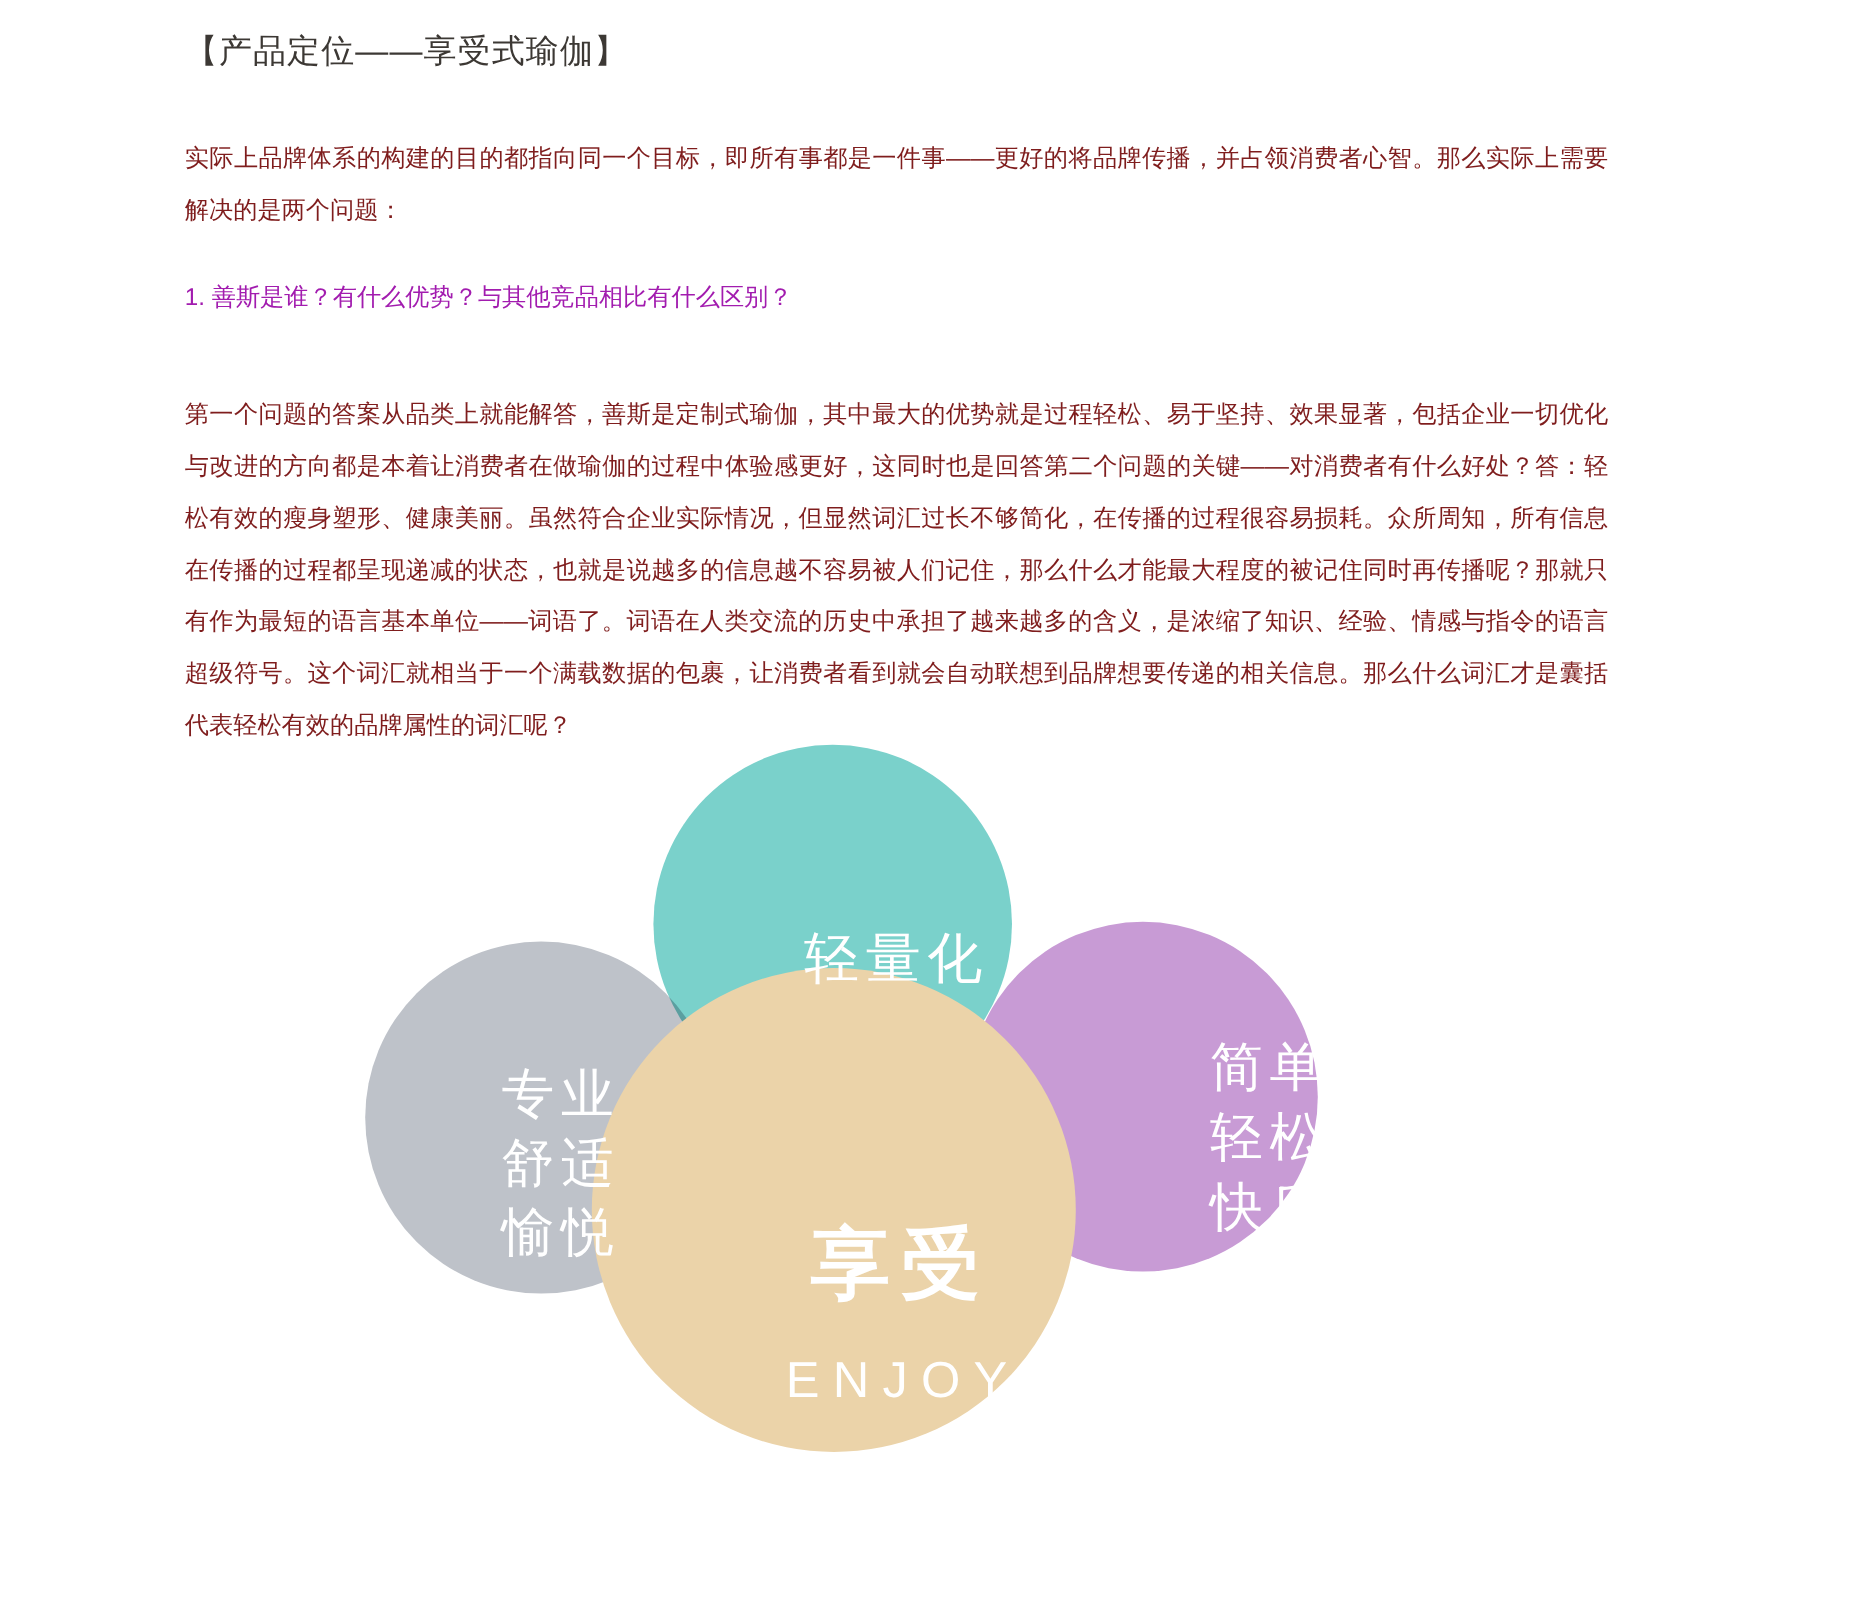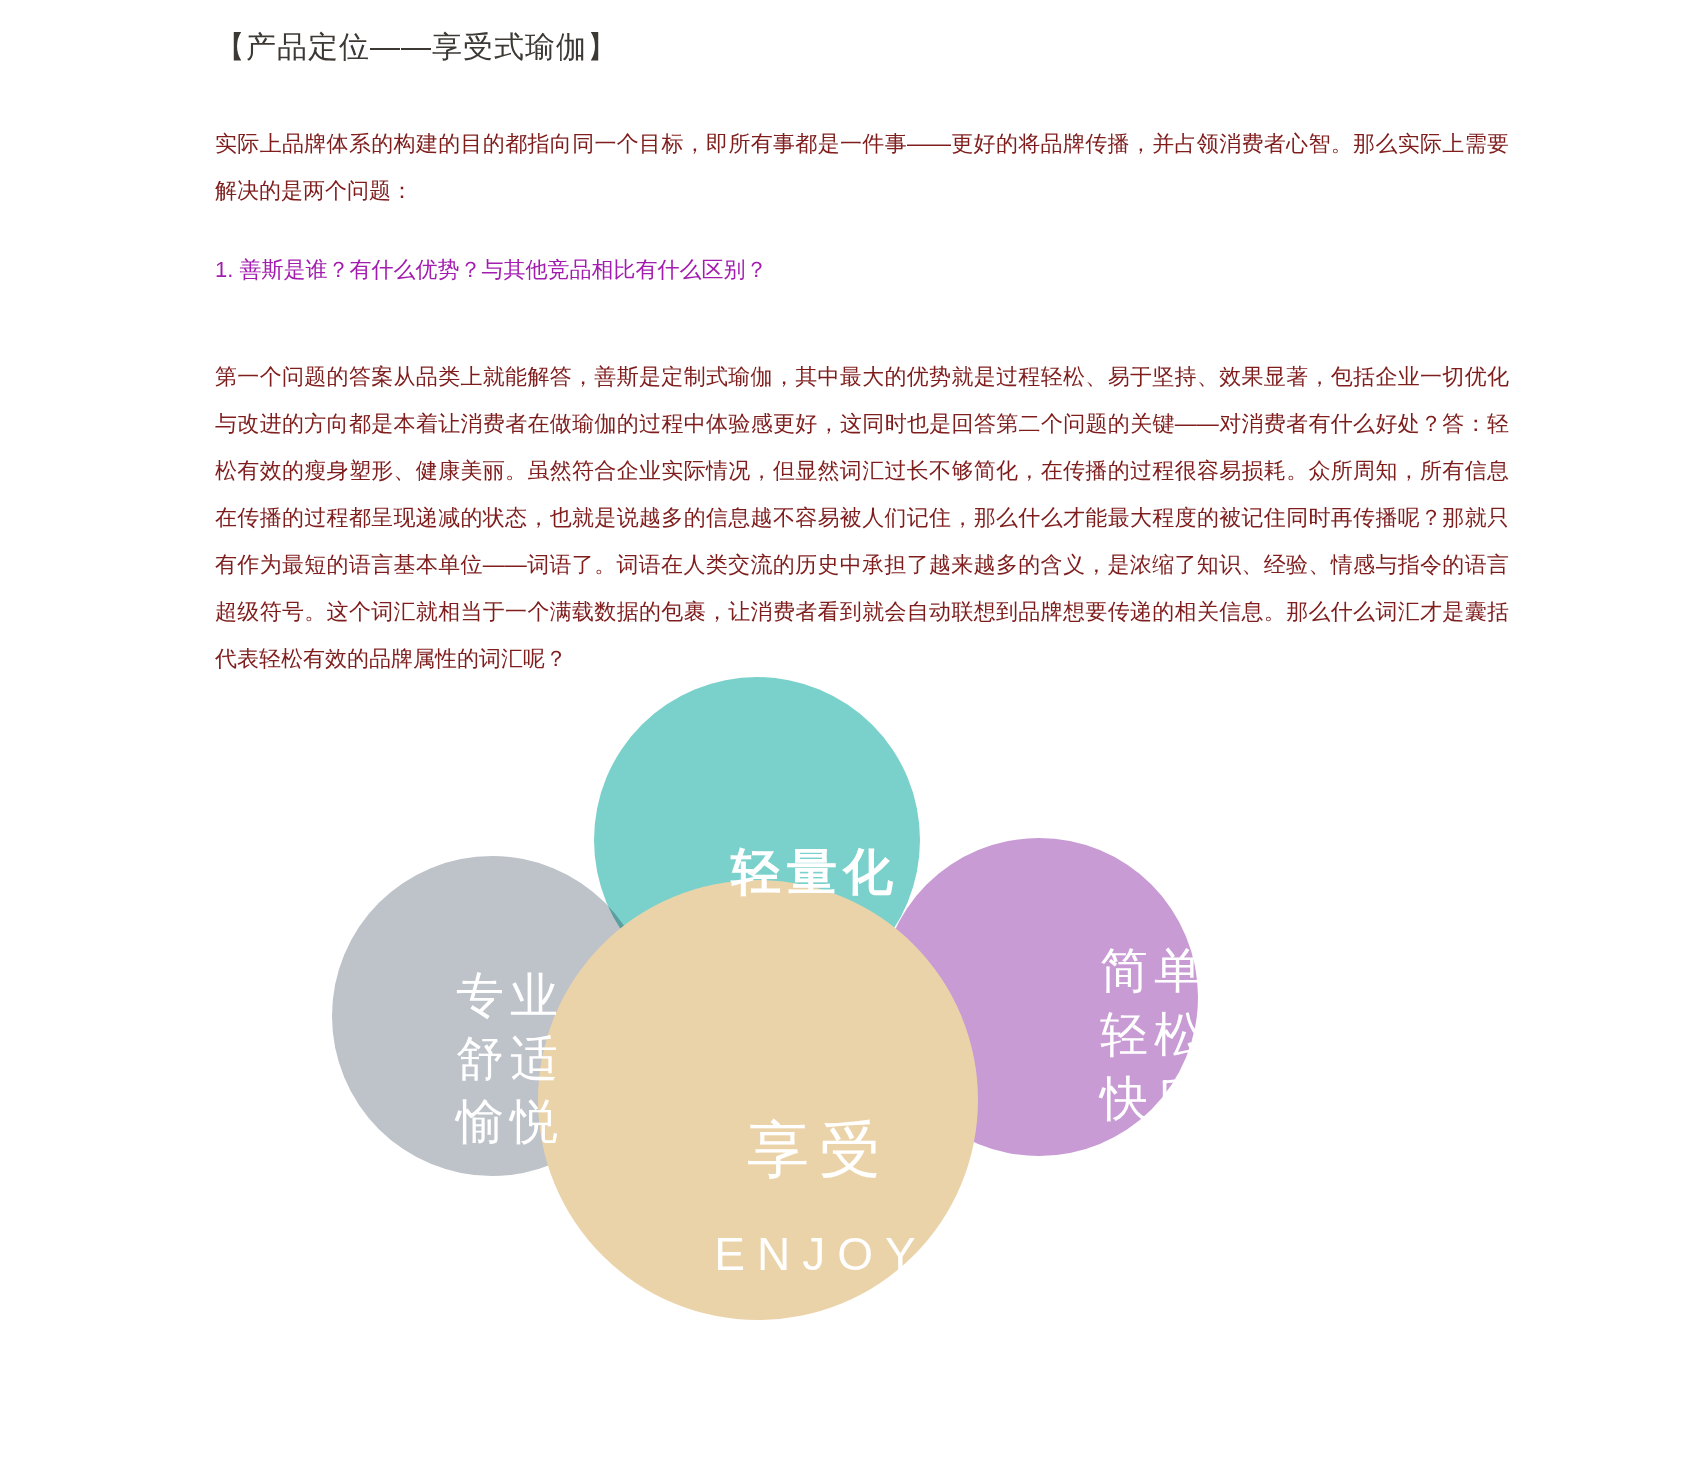--- a/index.html
+++ b/index.html
@@ -13,21 +13,20 @@
     height: 1468px;
     overflow: hidden;
     font-family: "Liberation Sans", "DejaVu Sans", sans-serif;
     color: #4c4845;
   }
   .content {
     position: absolute;
     left: 168px;
     top: 26px;
     width: 1294px;
-    margin-left: 47px;
   }
   .doc-title {
     font-size: 30px;
     font-weight: 500;
     color: #3c3834;
     letter-spacing: 1px;
     line-height: 42px;
   }
   .para {
     font-size: 22px;
@@ -65,26 +64,26 @@
 
   .circle-label {
     position: absolute;
     transform: translate(-50%, -50%);
     text-align: center;
     color: #ffffff;
     font-weight: 200;
     white-space: nowrap;
     z-index: 5;
   }
-  .label-teal   { left: 815px;  top: 872px;  font-size: 50px; line-height: 61px; letter-spacing: 6px; font-weight: bold; }
+  .label-teal   { left: 815px;  top: 872px;  font-size: 50px; line-height: 61px; letter-spacing: 6px; }
   .label-gray   { left: 510px;  top: 1058px; font-size: 48px; line-height: 63px; letter-spacing: 6px; }
   .label-purple { left: 1154px; top: 1035px; font-size: 48px; line-height: 64px; letter-spacing: 6px; }
   .label-enjoy-cn {
     left: 819px; top: 1150px;
-    font-size: 62px; line-height: 100px; letter-spacing: 10px;
+    font-size: 72px; line-height: 100px; letter-spacing: 10px; font-weight: bold;
   }
   .label-enjoy-en {
     left: 821px; top: 1254px;
     font-size: 46px; line-height: 48px; letter-spacing: 12px;
   }
 </style>
 </head>
 <body>
 
 <div class="content">

